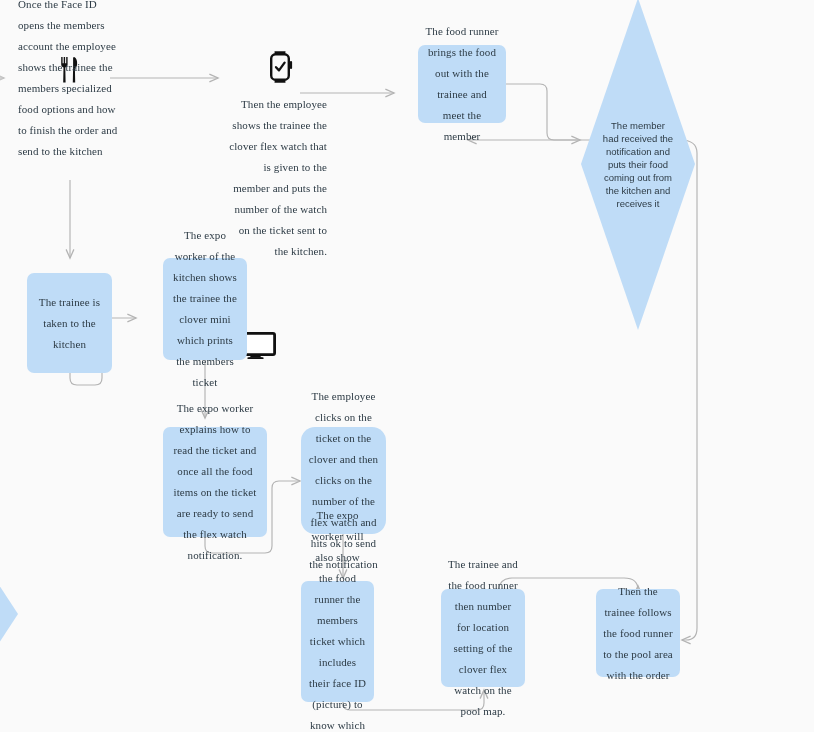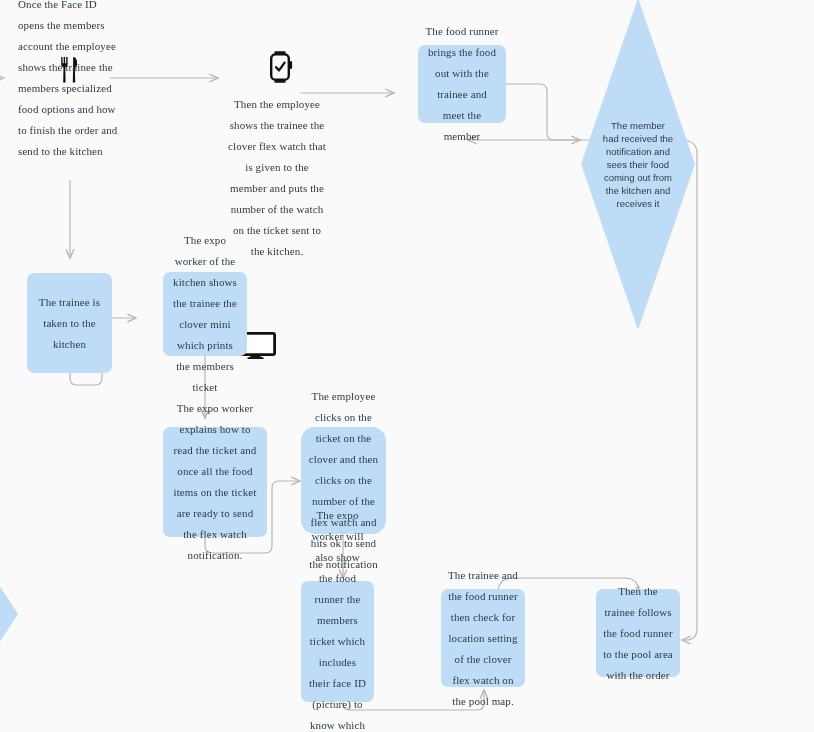--- a/index.html
+++ b/index.html
@@ -142,57 +142,57 @@
       <path d="M14,25.8 L27,25.8 L24.6,23.4 L16.4,23.4 Z" fill="#111111"></path>
       <rect x="12.4" y="25.2" width="16.2" height="1.9" rx="0.9" fill="#111111"></rect>
     </svg>
   </div>
 
   <div class="node" style="left:18px; top:74px; width:104px; height:88px; align-items:flex-end; text-align:left;">
     <span class="txt" style="text-align:left;">Once the Face ID opens the members account the employee shows the trainee the members specialized food options and how to finish the order and send to the kitchen</span>
   </div>
 
   <div class="node" style="left:227px; top:94px; width:100px; height:88px; align-items:flex-start; text-align:left;">
-    <span class="txt" style="text-align:center;">Then the employee shows the trainee the clover flex watch that is given to the member and puts the number of the watch on the ticket sent to the kitchen.</span>
+    <span class="txt" style="text-align:right;">Then the employee shows the trainee the clover flex watch that is given to the member and puts the number of the watch on the ticket sent to the kitchen.</span>
   </div>
 
   <div class="node box" style="left:418px; top:45px; width:88px; height:78px;">
     <span class="txt">The food runner brings the food out with the trainee and meet the member</span>
   </div>
 
   <div class="node box" style="left:27px; top:273px; width:85px; height:100px;">
     <span class="txt">The trainee is taken to the kitchen</span>
   </div>
 
-  <div class="node box" style="left:163px; top:272px; width:84px; height:84px;">
+  <div class="node box" style="left:163px; top:258px; width:84px; height:102px;">
     <span class="txt">The expo worker of the kitchen shows the trainee the clover mini which prints the members ticket</span>
   </div>
 
   <div class="node box" style="left:163px; top:427px; width:104px; height:110px;">
     <span class="txt">The expo worker explains how to read the ticket and once all the food items on the ticket are ready to send the flex watch notification.</span>
   </div>
 
   <div class="node box" style="left:301px; top:427px; width:85px; height:107px;border-radius:14px;">
     <span class="txt">The employee clicks on the ticket on the clover and then clicks on the number of the flex watch and hits ok to send the notification</span>
   </div>
 
   <div class="node box" style="left:301px; top:581px; width:73px; height:121px;">
     <span class="txt">The expo worker will also show the food runner the members ticket which includes their face ID (picture) to know which member to meet with</span>
   </div>
 
   <div class="node box" style="left:441px; top:589px; width:84px; height:98px;">
-    <span class="txt">The trainee and the food runner then check for location setting of the clover flex watch on the pool map.</span>
+    <span class="txt">The trainee and the food runner then number for location setting of the clover flex watch on the pool map.</span>
   </div>
 
   <div class="node box" style="left:596px; top:589px; width:84px; height:88px;text-align:center;">
     <span class="txt">Then the trainee follows the food runner to the pool area with the order</span>
   </div>
 
   <div class="diamond" style="left:581px; top:-2px; width:114px; height:332px;">
     <span class="shape"></span>
-    <span class="txt">The member had received the notification and sees their food coming out from the kitchen and receives it</span>
+    <span class="txt">The member had received the notification and puts their food coming out from the kitchen and receives it</span>
   </div>
 
   <div class="diamond" style="left:-70px; top:547px; width:88px; height:134px;">
     <span class="shape"></span>
   </div>
 
 </div>
 
 </body></html>

